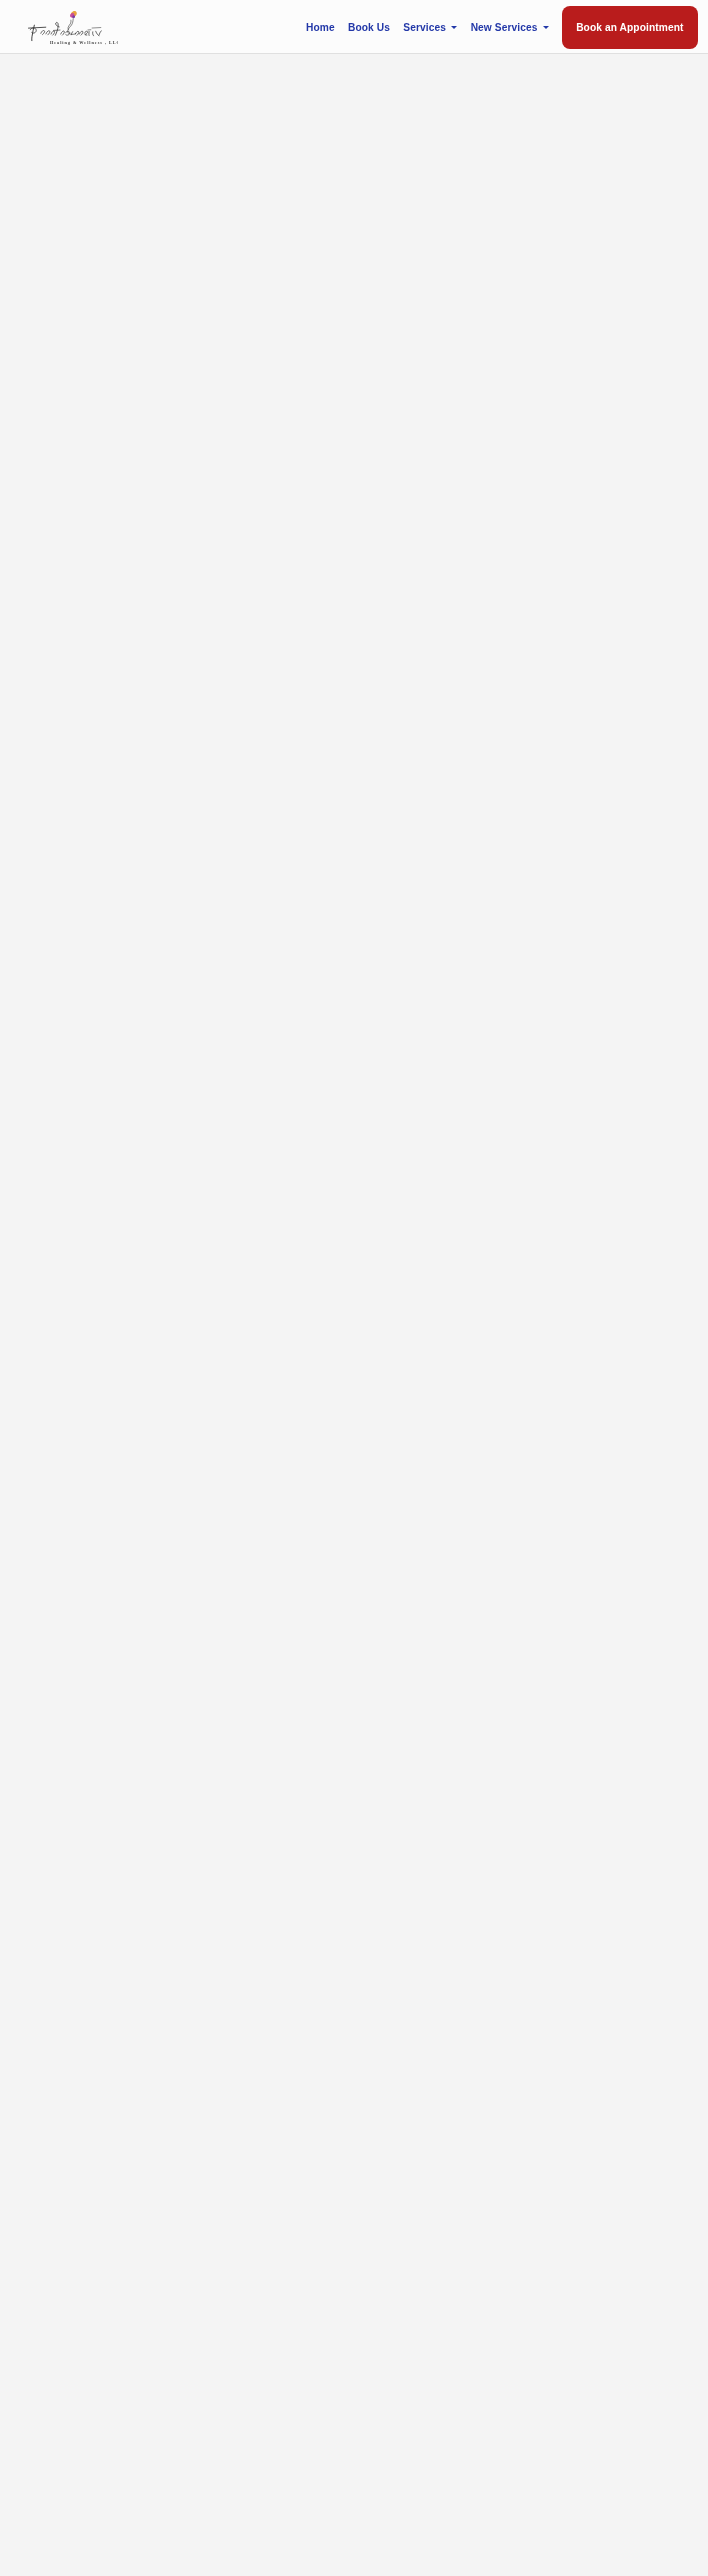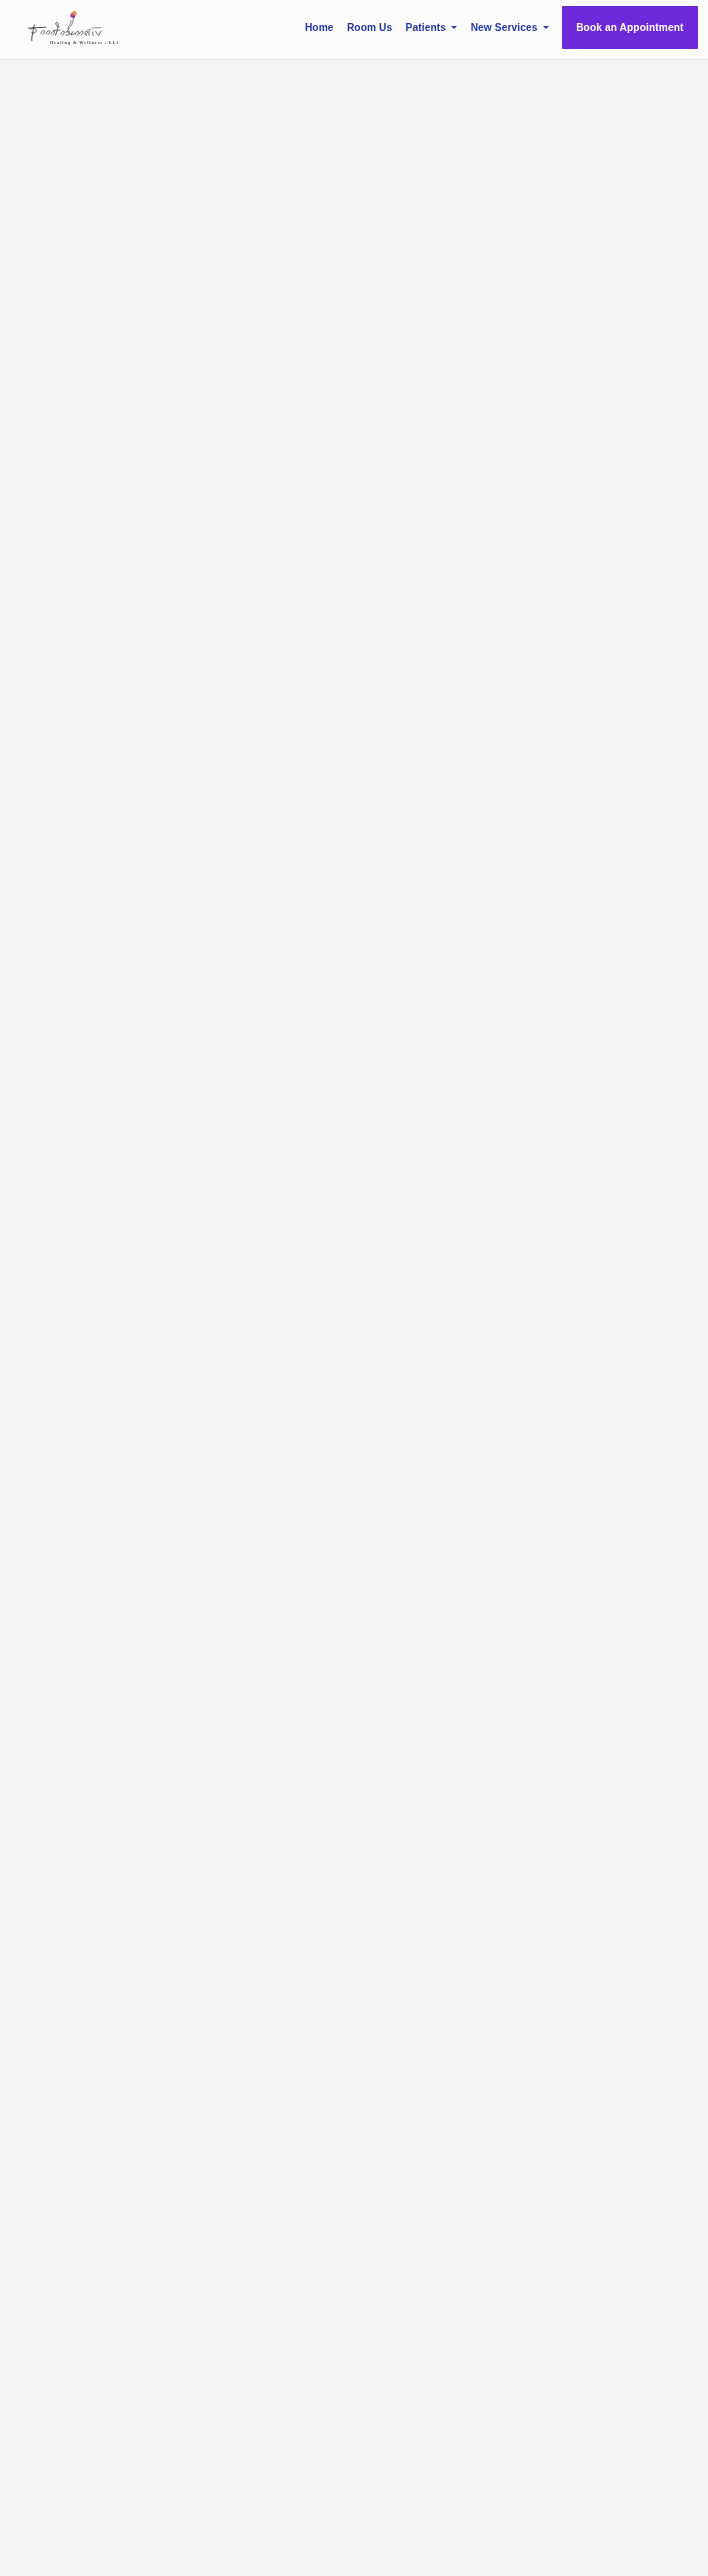--- a/index.html
+++ b/index.html
@@ -2,27 +2,27 @@
 <html style="font-size:14px"><head>
 <meta charset="utf-8">
 <title>The Splatter Room</title>
 <style>
 *{box-sizing:border-box;margin:0;padding:0;}
 html,body{width:709px;}
 body{font-family:"Liberation Sans",sans-serif;background:#f4f4f4;color:#2d3361;-webkit-font-smoothing:antialiased;}
 .wrap{width:709px;margin:0 auto;position:relative;}
 
 
-.hdr{height:60px;background:#fcfcfc;border-bottom:0.9px solid #e0e0e0;display:flex;align-items:center;
+.hdr{height:54px;background:#fcfcfc;border-bottom:0.9px solid #e0e0e0;display:flex;align-items:center;
   box-shadow:0 0.9px 1.8px rgba(0,0,0,.05);position:relative;}
 .logo{position:absolute;left:12.4px;top:4.4px;width:106px;height:46px;}
 .nav{position:absolute;right:11.5px;top:0;height:54px;display:flex;align-items:center;gap:0;}
 .navitem{display:flex;align-items:center;color:#2338a8;font-size:10.2px;font-weight:700;letter-spacing:0.1px;margin-right:13.3px;white-space:nowrap;}
 .navitem .caret{margin-left:5.3px;display:inline-block;width:0;height:0;border-left:3.1px solid transparent;border-right:3.1px solid transparent;border-top:3.5px solid #2338a8;}
-.ctabtn{background:#6d28d9;color:#fff;font-size:10.2px;font-weight:700;border-radius:1px;padding:16px 14px;white-space:nowrap;letter-spacing:0.1px;}
+.ctabtn{background:#b91c1c;color:#fff;font-size:10.2px;font-weight:700;border-radius:8px;padding:16px 14px;white-space:nowrap;letter-spacing:0.1px;}
 
 
 .eyebrow{position:absolute;left:24px;top:78px;font-size:9.7px;font-style:italic;color:#5c6278;letter-spacing:0.2px;}
 .h1{position:absolute;left:22px;top:89px;font-size:29px;font-weight:800;color:#1a31a0;letter-spacing:-0.4px;}
 
 
 .heroimg{position:absolute;left:24px;top:164px;width:668px;height:313px;overflow:hidden;}
 .heroimg svg{display:block;}
 .booknow{position:absolute;right:19.5px;bottom:19.5px;background:rgba(225,225,222,.82);color:#122a8c;
   font-size:10.6px;font-weight:700;border:0.9px solid rgba(255,255,255,.5);border-radius:3.5px;padding:6.2px 12.4px;
@@ -67,24 +67,24 @@
         <path d="M90.2 27.2l10.8-.6" stroke-width=".65"></path>
       </g>
       <text x="43" y="45.5" font-family="'Liberation Serif',serif" font-size="4.8" font-weight="700" letter-spacing="1.1" fill="#3a3a3a">Healing &amp; Wellness , LLC</text>
     </svg>
   </a>
   <div class="nav">
     <a class="navitem">
           <span>Home</span>
         </a>
     <a class="navitem">
-          <span>Room Us</span>
+          <span>Book Us</span>
         </a>
     <a class="navitem">
-          <span>Patients</span>
+          <span>Services</span>
           <i class="caret"></i>
         </a>
     <a class="navitem">
           <span>New Services</span>
           <i class="caret"></i>
         </a>
     <a class="ctabtn">Book an Appointment</a>
   </div>
 </div>
 

